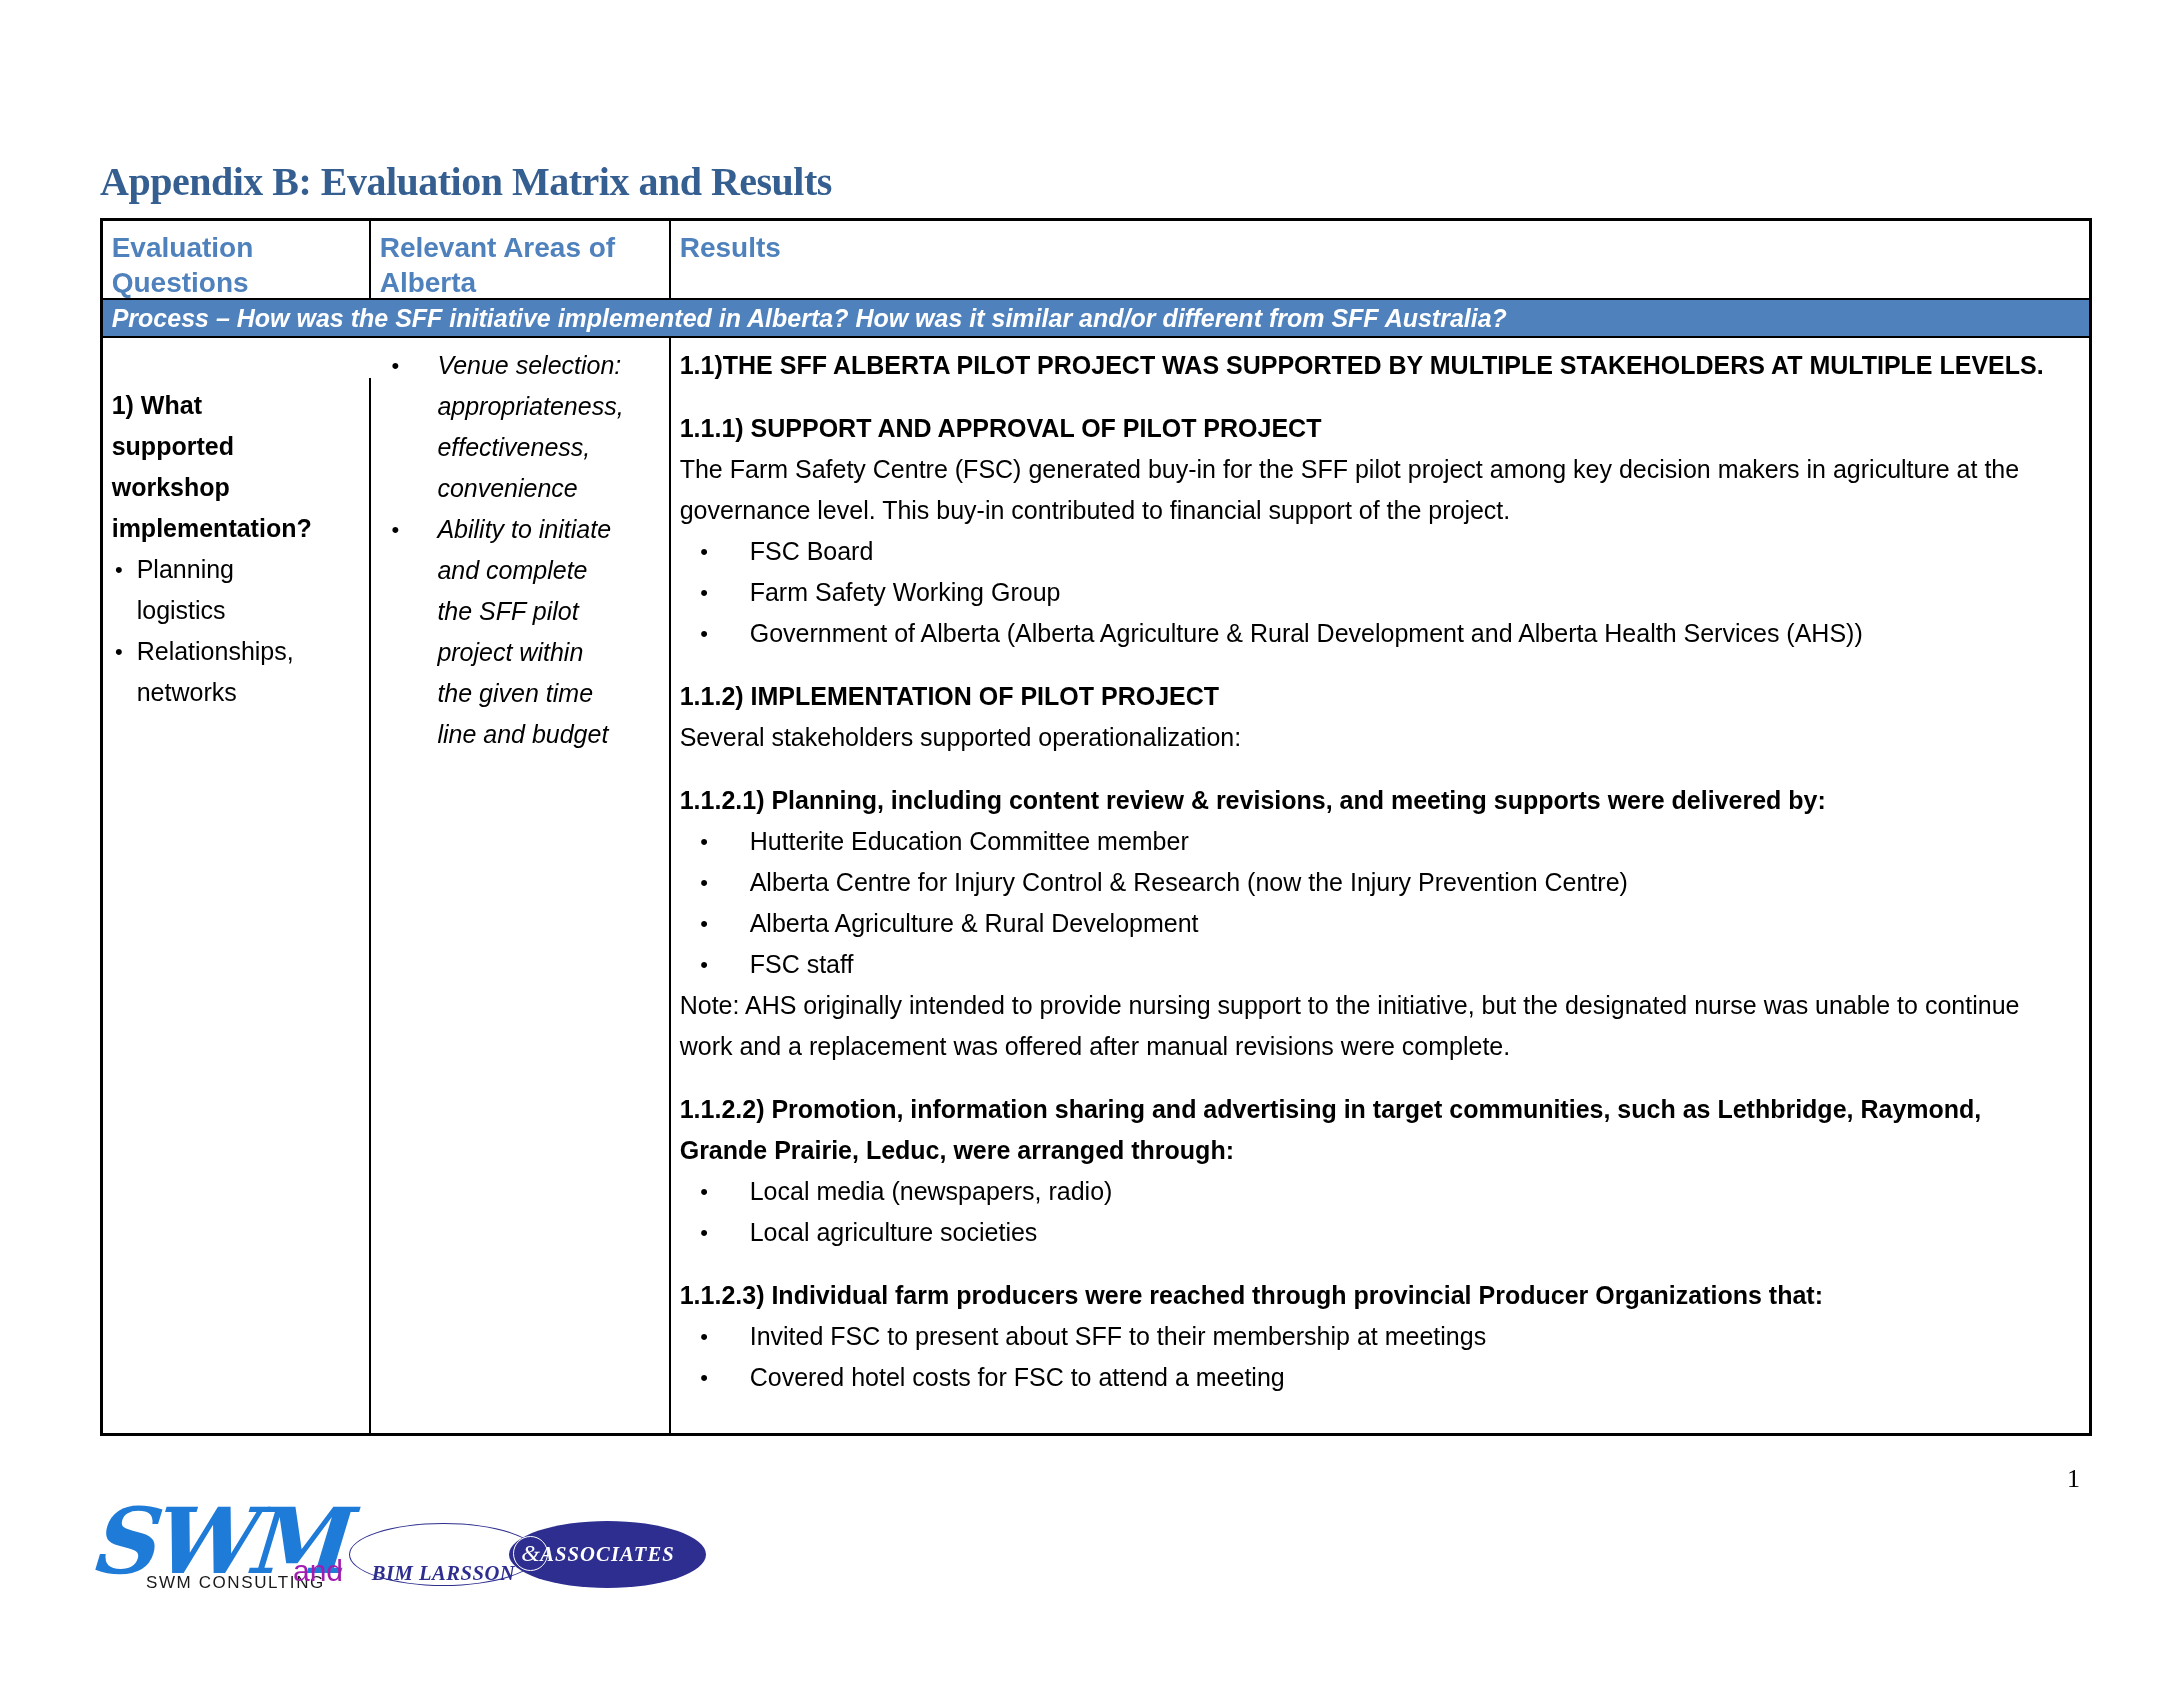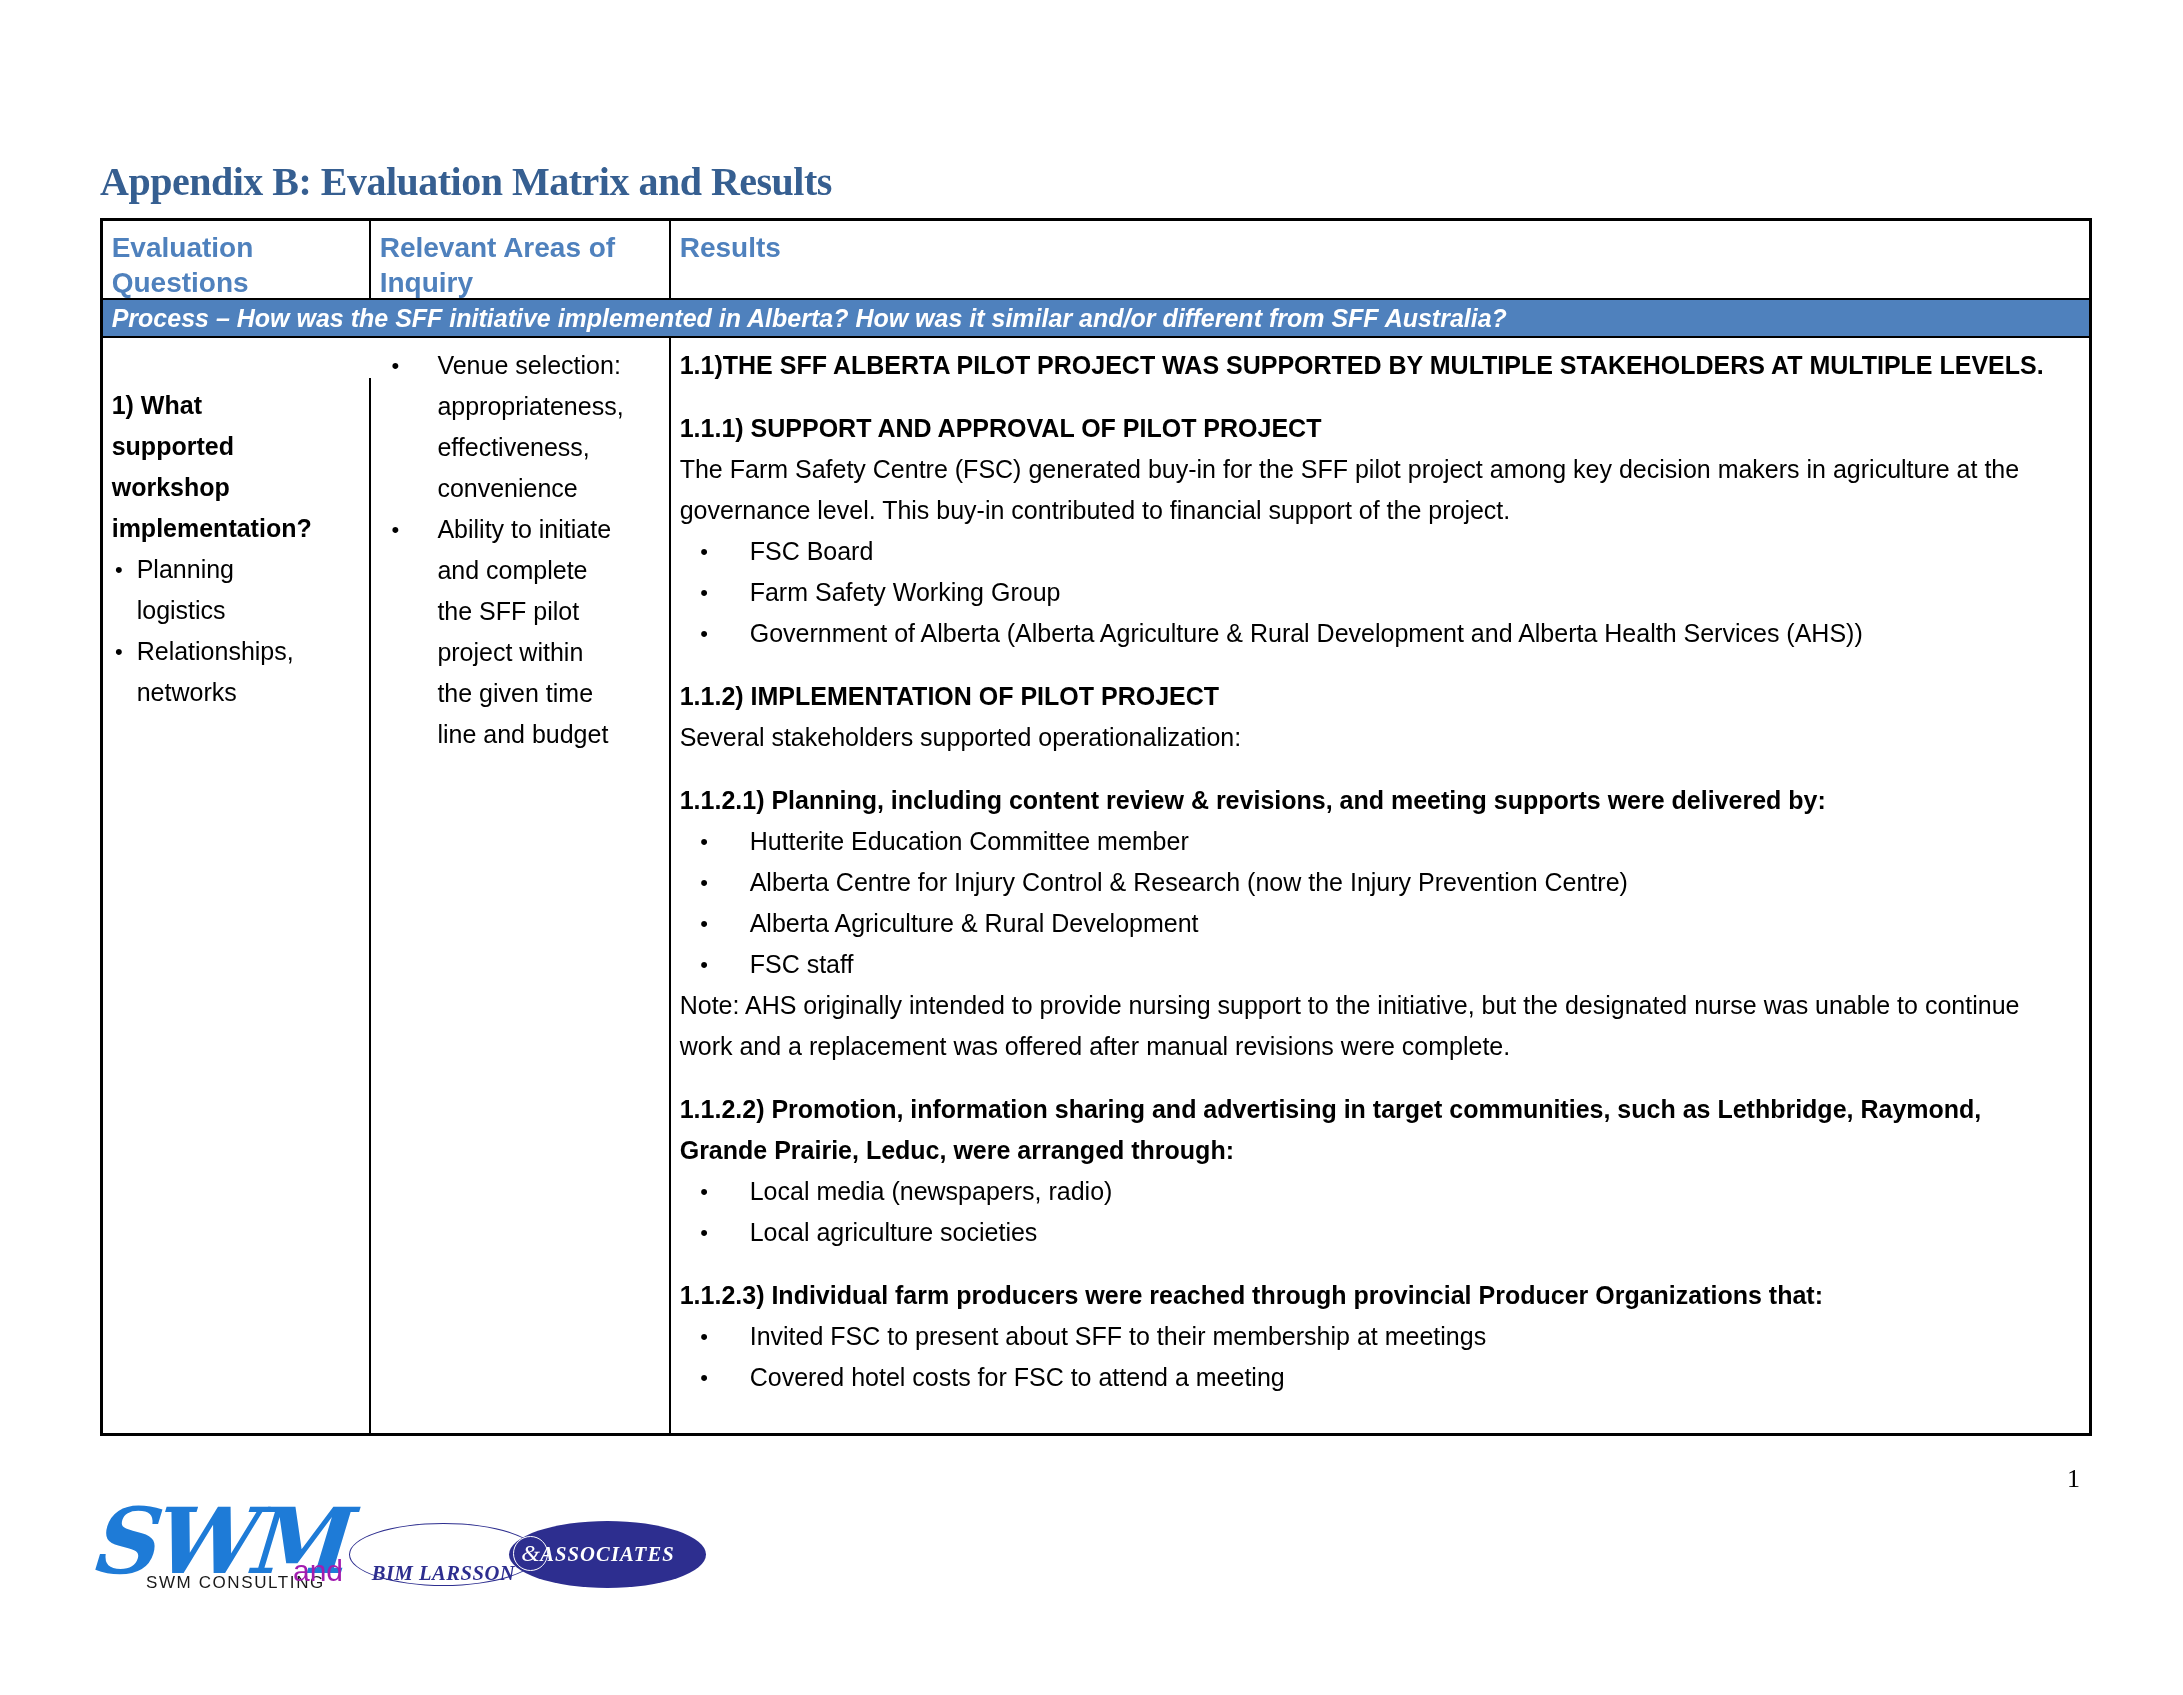--- a/index.html
+++ b/index.html
@@ -39,21 +39,21 @@
 
   .q-title{font-weight:bold;max-width:200px;}
 
   .bullet-item{position:relative;}
   .bullet{position:absolute;top:0;}
   .q-list .bullet-item{padding-left:25px;}
   .q-list .bullet{left:3.3px;font-size:22px;}
   .q-list .btext{display:inline-block;max-width:157px;vertical-align:top;}
   .a-list .bullet-item{padding-left:61px;}
   .a-list .bullet{left:15px;font-size:22px;}
-  .a-list .btext{display:inline-block;max-width:187px;vertical-align:top;}
+  .a-list .btext{display:inline-block;max-width:187px;vertical-align:top;font-style:italic;}
 
   .blk{margin:0;}
   .r-heading{font-weight:bold;}
   .r-list .bullet-item{padding-left:70px;}
   .r-list .bullet{left:20.6px;font-size:22px;}
   .r-list .btext{display:inline-block;max-width:1312px;vertical-align:top;}
   .gap{height:22px;}
 
   .page-number{
     position:absolute;left:2067px;top:1464px;
@@ -104,21 +104,21 @@
 <div class="page">
 
   <h1 class="doc-title">Appendix B: Evaluation Matrix and Results</h1>
 
   <div class="matrix">
 
     <div class="hdr-row">
       <div class="cell c1 hdr-cell">Evaluation
 Questions</div>
       <div class="cell c2 hdr-cell">Relevant Areas of
-Inquiry</div>
+Alberta</div>
       <div class="cell c3 hdr-cell">Results</div>
     </div>
 
     <div class="banner-row">
       <span>Process – How was the SFF initiative implemented in Alberta? How was it similar and/or different from SFF Australia?</span>
     </div>
 
     <div class="data-row">
       <div class="cell c1 q-cell">
         <div class="q-title">1) What supported workshop implementation?</div>

